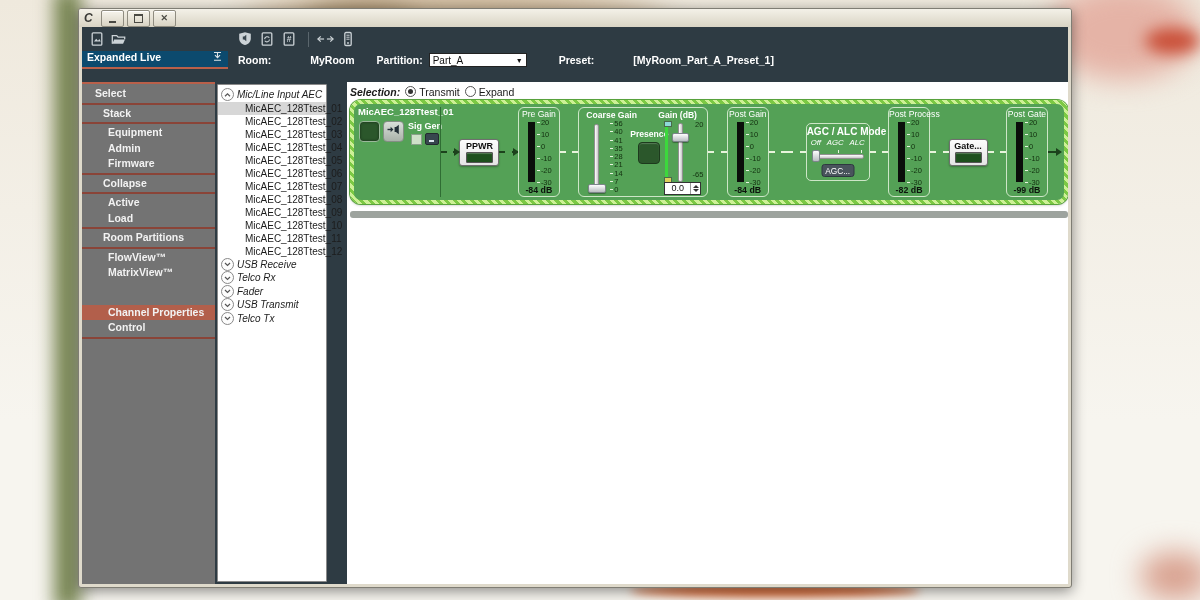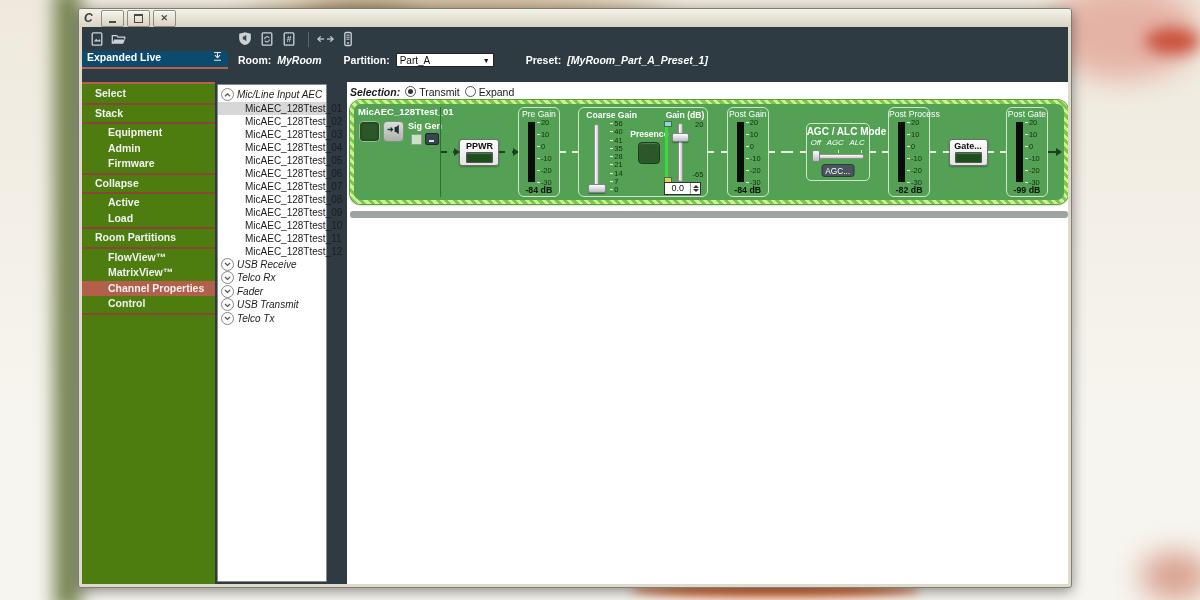--- a/index.html
+++ b/index.html
@@ -28,33 +28,33 @@
   .menu-item{cursor:default;}
   .toolbar{height:24px;display:flex;align-items:center;padding:0 5px;}
   .tb-ic{width:19px;height:19px;display:flex;align-items:center;justify-content:center;margin-right:3px;}
   .tb-gap{width:104px;height:1px;}
   .tb-sep{width:1px;height:15px;background:#5a666d;margin:0 7px;}
   .ctxbar{height:18px;display:flex;align-items:center;color:#fff;font-size:10.5px;}
   .view-box{width:146px;align-self:stretch;background:#0c4a6e;display:flex;align-items:flex-start;
     justify-content:space-between;padding:0 5px;font-weight:bold;border-bottom:2px solid #b9604a;box-sizing:border-box;}
   .ctx-items{display:flex;align-items:center;gap:6px;padding-left:10px;}
   .ctx-lab{font-weight:bold;}
-  .ctx-val{font-style:italic;font-weight:bold;}
+  .ctx-val{font-weight:bold;margin-left:33px;}
   .part-select{width:98px;height:14px;background:#fff;color:#111;border:1px solid #222;
     display:flex;align-items:center;font-size:10px;padding-left:3px;box-sizing:border-box;justify-content:space-between;}
   .part-arrow{font-size:7px;padding-right:3px;color:#111;}
   .preset-wrap{margin-left:26px;display:flex;gap:6px;}
   
   .content{position:absolute;left:0;right:0;top:55px;bottom:0;display:flex;}
-  .sidebar{width:146px;background:#4d7c0f;border-top:2px solid #b9604a;box-sizing:border-box;padding-top:2px;}
+  .sidebar{width:146px;background:#737373;border-top:2px solid #b9604a;box-sizing:border-box;padding-top:2px;}
   .sidebar .row{height:15.5px;line-height:15.5px;color:#f2f2f2;font-size:10.5px;font-weight:bold;white-space:nowrap;cursor:default;}
   .row-select{padding-left:13px;}
-  .row-header{padding-left:13px;}
+  .row-header{padding-left:21px;}
   .row-child{padding-left:26px;}
-  .sidebar .selected{background:#b25f4b;}
+  .sidebar .selected{background:#b25f4b;margin-top:24px;}
   .sep{height:2px;background:#8a4438;margin:1px 0;}
   .tree-panel{width:110px;background:#fff;border:1px solid #8a8a8a;margin:2px 1px 2px 2px;
     border-radius:1px;padding-top:3px;box-sizing:border-box;color:#1c1c1c;}
   .tree-group{display:flex;align-items:center;gap:3px;height:13.5px;font-size:10px;font-style:italic;padding-left:3px;white-space:nowrap;}
   .g-ic{width:11px;height:11px;border:1px solid #888;border-radius:50%;display:flex;align-items:center;justify-content:center;flex:none;background:#fdfdfd;}
   .tree-item{height:13px;line-height:13px;font-size:10px;padding-left:27px;white-space:nowrap;}
   .tree-item.selected{background:#d7d7d7;}
   .main{flex:1;background:#fff;position:relative;padding:3px 0 11px 3px;box-sizing:border-box;margin-left:19px;}
   .selbar{display:flex;align-items:center;gap:5px;font-size:10.5px;color:#1a1a1a;height:13px;}
   .selbar .slab{font-weight:bold;font-style:italic;}
@@ -100,21 +100,21 @@
   .cg-lab{position:absolute;left:7px;top:2px;font-size:8.6px;color:#fff;font-weight:bold;white-space:nowrap;}
   .groove{background:linear-gradient(90deg,#fff,#c9c9c9);border:1px solid #909090;border-radius:2px;position:absolute;}
   .handle{background:linear-gradient(#fdfdfd,#b9bec2);border:1px solid #7d858b;border-radius:2px;position:absolute;box-shadow:0 1px 1px rgba(0,0,0,.35);}
   .cg-groove{left:15px;top:16px;width:3px;height:66px;}
   .cg-handle{left:9px;top:76px;width:16px;height:7px;}
   .cg-ticks{position:absolute;left:31px;top:15px;height:66px;}
   .presence{position:absolute;left:47px;top:21px;width:46px;text-align:center;}
   .presence .plab{font-size:8.6px;color:#fff;font-weight:bold;}
   .presence-btn{width:20px;height:20px;margin:3px auto 0;background:#2b572b;border:1px solid #1d3a1d;border-radius:4px;box-shadow:inset 0 1px 1px rgba(255,255,255,.2);}
   .gain-zone{position:absolute;right:3px;top:2px;width:46px;height:86px;}
-  .gz-lab{font-size:8.6px;color:#fff;font-weight:bold;text-align:right;white-space:nowrap;}
+  .gz-lab{font-size:8.6px;color:#fff;font-weight:bold;text-align:left;white-space:nowrap;}
   .g-track{position:absolute;left:7px;top:14px;width:3px;height:54px;background:#3cd83c;}
   .g-mark{position:absolute;width:6px;height:4px;left:5.5px;border:1px solid #4a6a4a;}
   .g-mark.max{top:11px;background:#8fd8d8;}
   .g-mark.min{top:67px;background:#ddd05c;}
   .g-groove{left:20px;top:13px;width:3px;height:57px;}
   .g-handle{left:14px;top:23px;width:15px;height:7px;}
   .g-top{position:absolute;right:1px;top:10px;font-size:7.5px;color:#12300f;}
   .g-bot{position:absolute;right:1px;top:60px;font-size:7.5px;color:#12300f;}
   .g-spin{position:absolute;right:3px;bottom:1px;width:37px;height:13px;background:#fff;border:1px solid #333;display:flex;box-sizing:border-box;}
   .g-val{flex:1;text-align:center;font-size:9px;line-height:11px;color:#111;}

